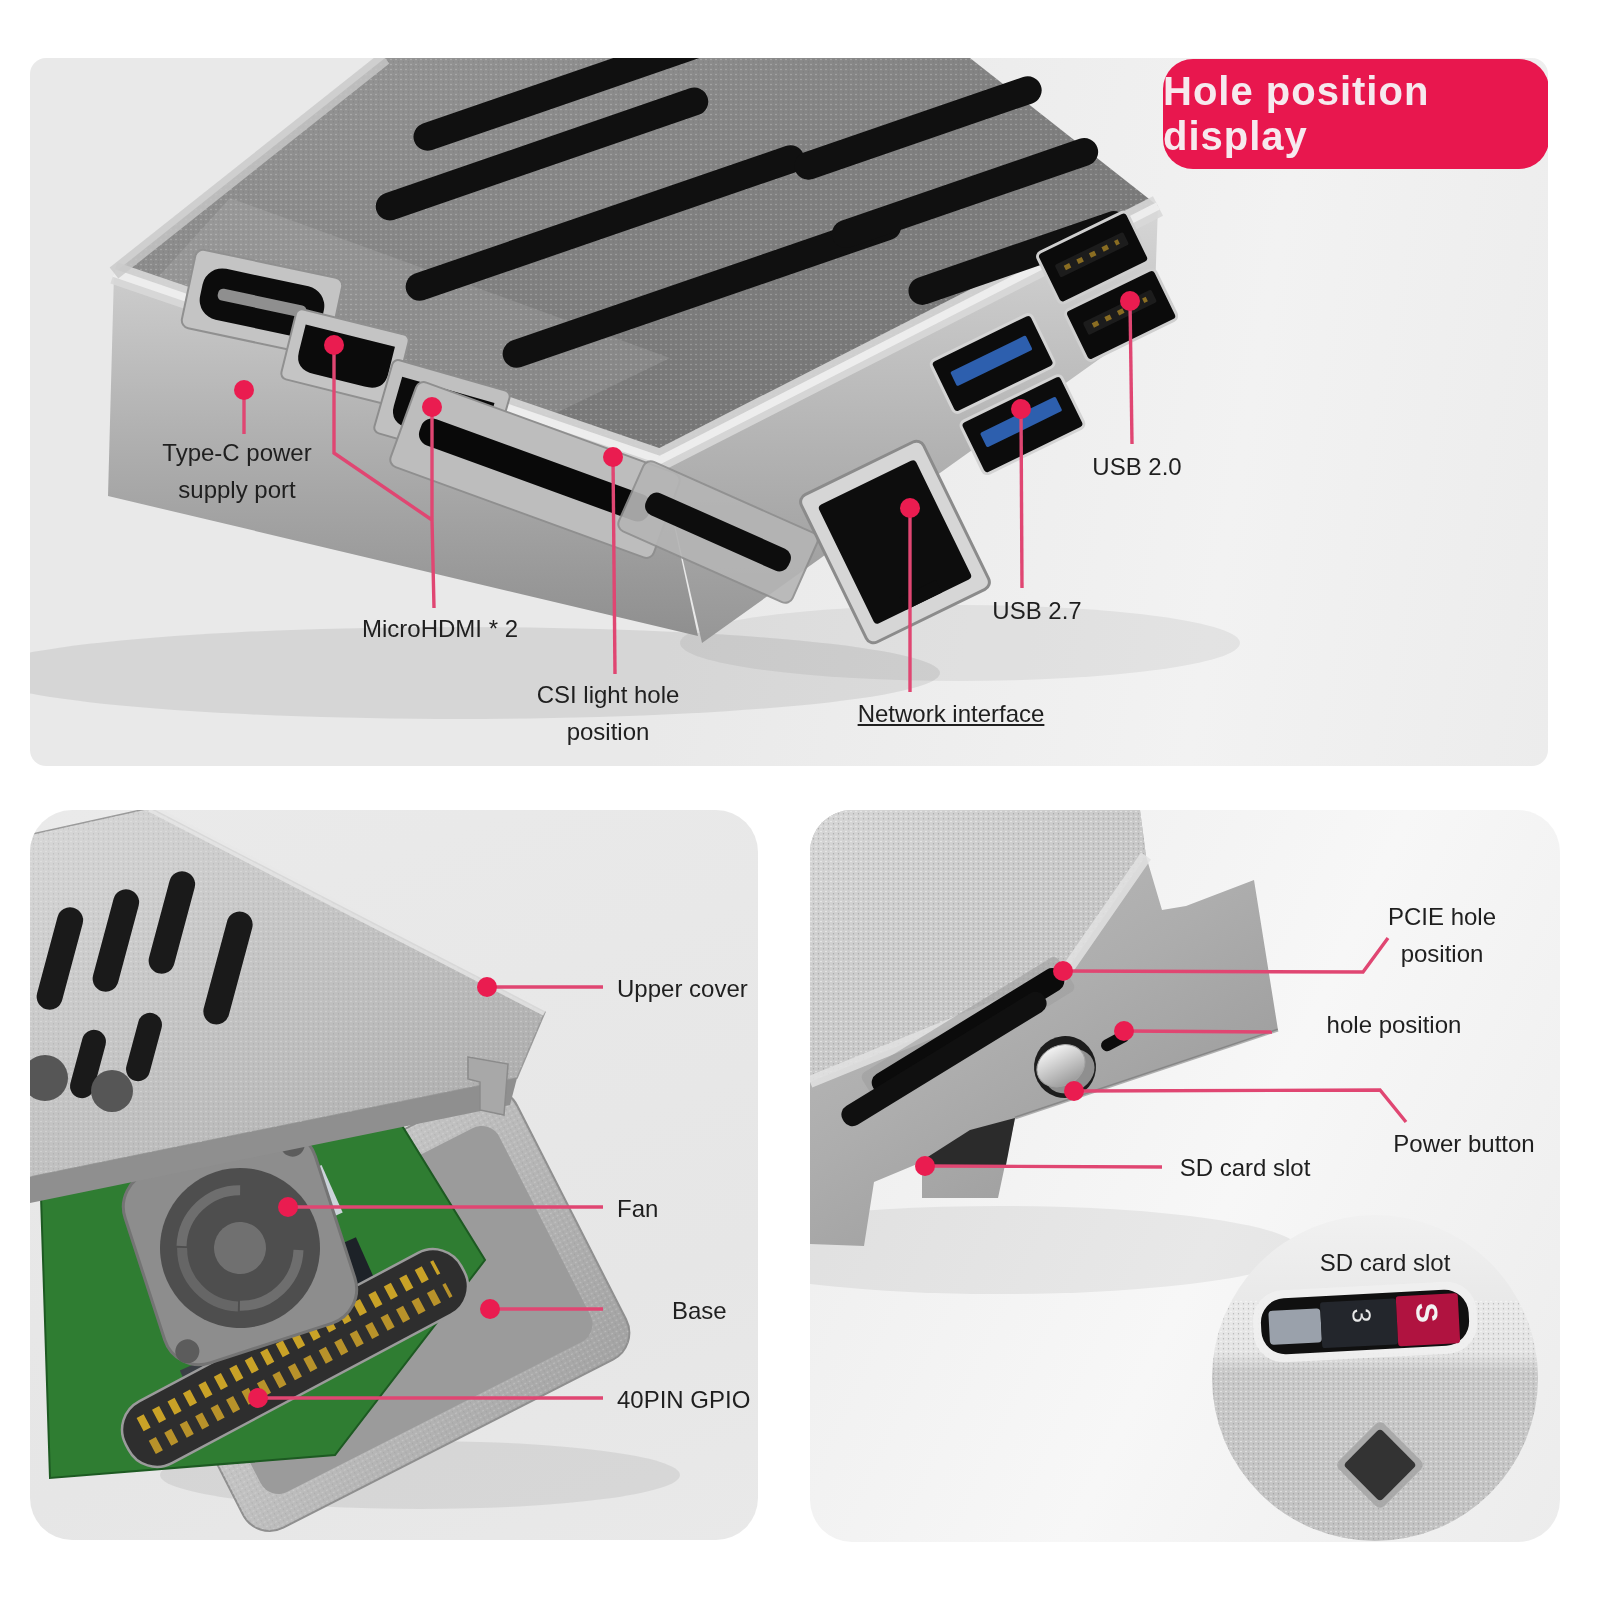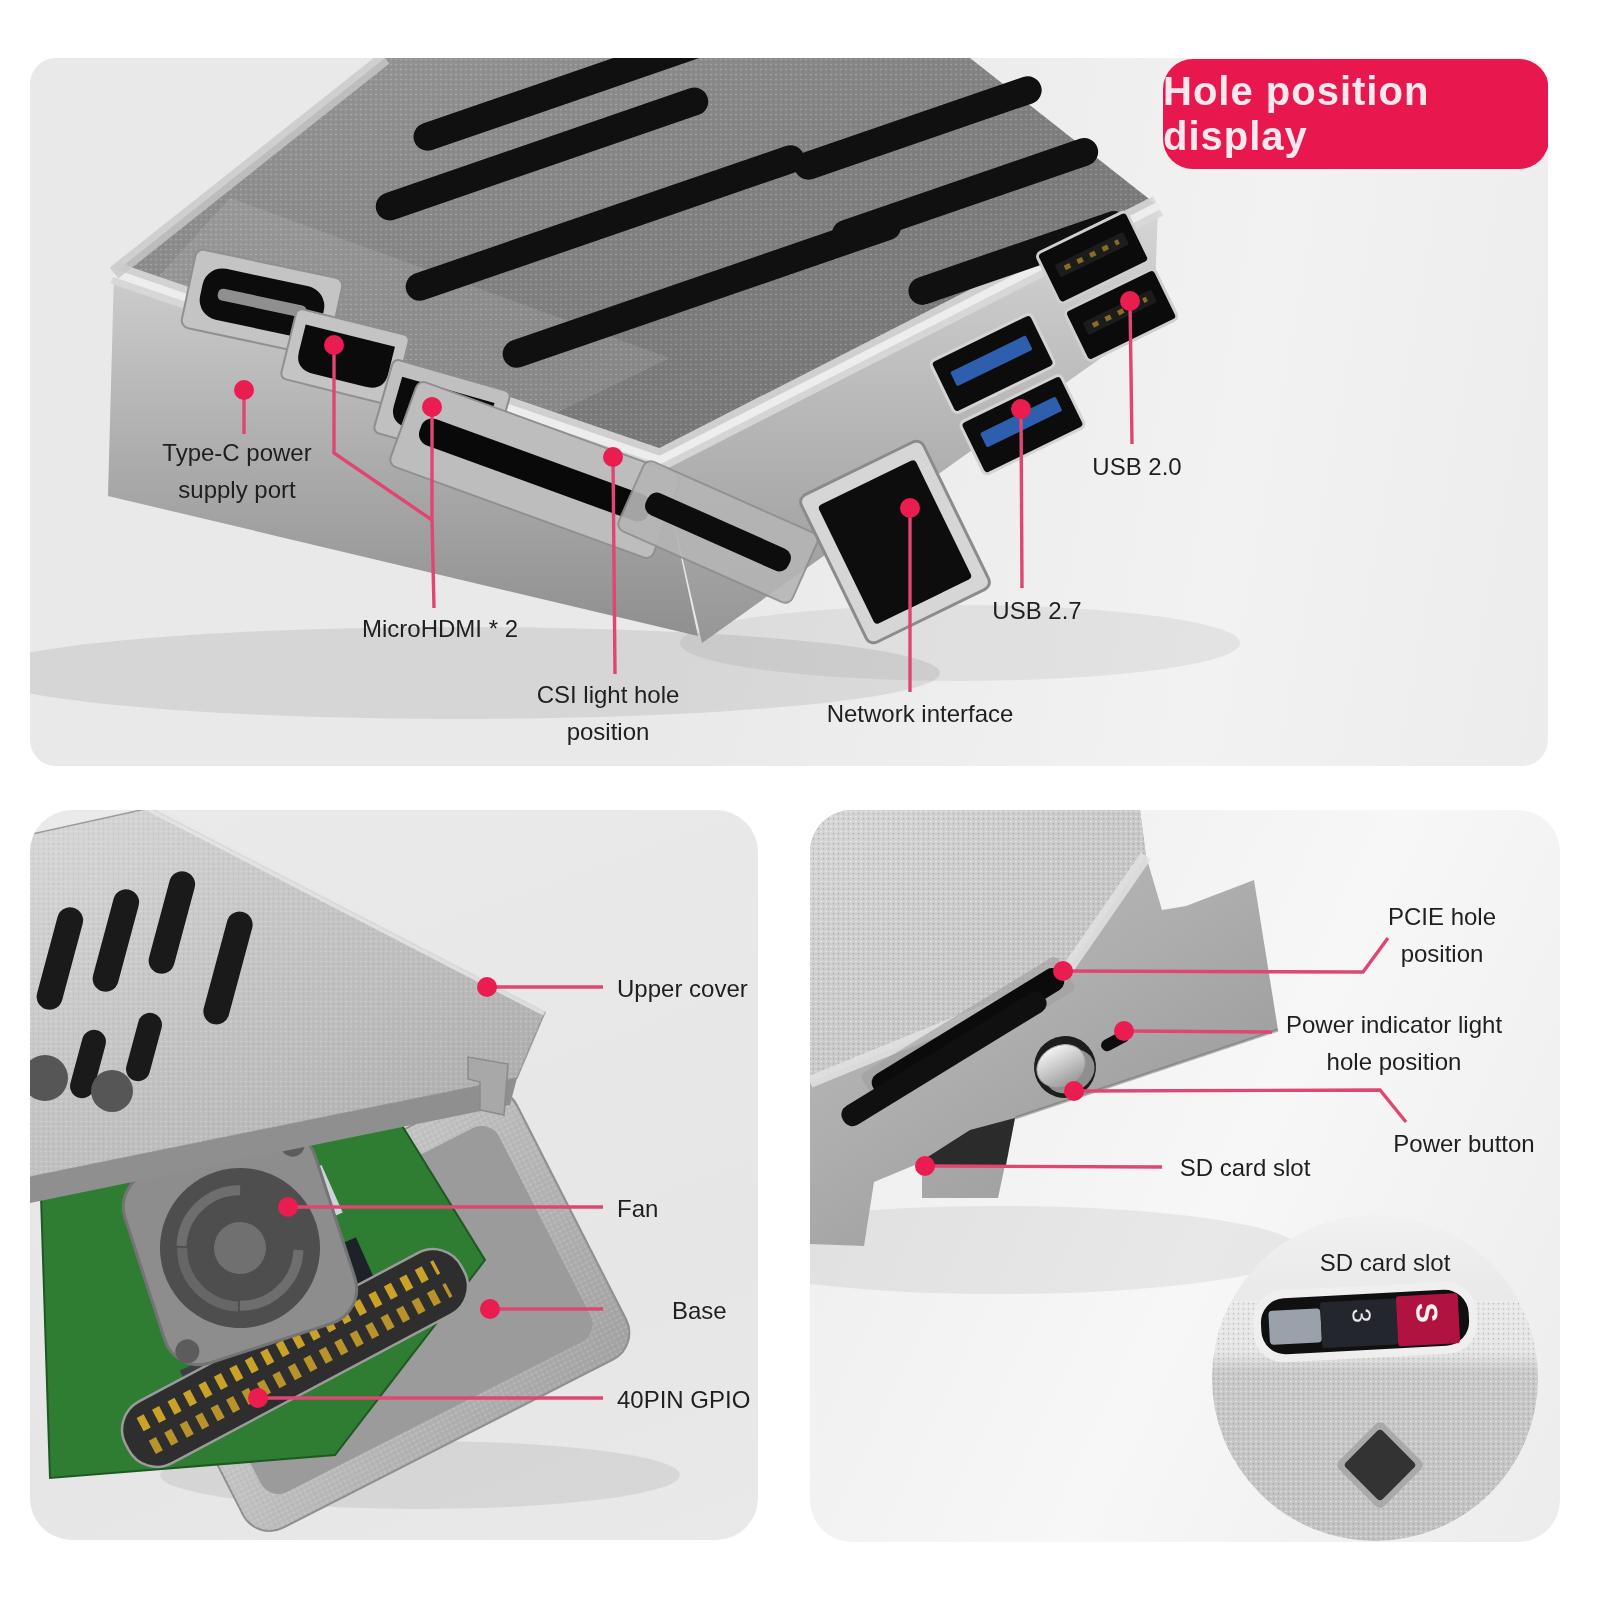--- a/index.html
+++ b/index.html
@@ -1,19 +1,19 @@
 <!DOCTYPE html>
 <html><head>
 <meta charset="utf-8">
 <style>
   html,body{margin:0;padding:0;background:#ffffff;}
   #stage{position:relative;width:1600px;height:1600px;background:#ffffff;overflow:hidden;
          font-family:"Liberation Sans",sans-serif;}
   .panel{position:absolute;overflow:hidden;}
-  #panel-top{left:30px;top:58px;width:1518px;height:708px;border-radius:26px;
+  #panel-top{left:30px;top:58px;width:1518px;height:708px;border-radius:16px;
      background:linear-gradient(100deg,#e9e9e9 45%,#f2f2f2 78%,#ececec);}
   #panel-exploded{left:30px;top:810px;width:728px;height:730px;border-radius:42px;
      background:linear-gradient(160deg,#eaeaea,#e6e6e6 70%,#e9e9e9);}
   #panel-side{left:810px;top:810px;width:750px;height:732px;border-radius:42px;
      background:linear-gradient(115deg,#ececec,#f7f7f7 55%,#ececec);}
   .scene{position:absolute;left:0;top:0;}
   .label{position:absolute;font-size:24px;line-height:37px;color:#1f1f1f;text-align:center;white-space:nowrap;}
   .label.left{text-align:left;}
   #banner{position:absolute;left:1133px;top:1px;width:386px;height:110px;border-radius:30px;
      background:#e8174e;display:flex;align-items:center;justify-content:center;
@@ -139,21 +139,21 @@
       <div>Type-C power</div>
       <div>supply port</div>
     </div>
     <div class="label" style="left:235px;top:552px;width:350px;">
       <div>MicroHDMI * 2</div>
     </div>
     <div class="label" style="left:403px;top:618px;width:350px;">
       <div>CSI light hole</div>
       <div>position</div>
     </div>
-    <div class="label" style="left:715px;top:637px;width:350px;">
+    <div class="label" style="left:746px;top:637px;width:350px;text-decoration:underline;">
       <div>Network interface</div>
     </div>
     <div class="label" style="left:907px;top:534px;width:200px;">
       <div>USB 2.7</div>
     </div>
     <div class="label" style="left:1007px;top:390px;width:200px;">
       <div>USB 2.0</div>
     </div>
   </div>
 
@@ -336,21 +336,20 @@
         <circle cx="264" cy="281" r="10"></circle>
         <circle cx="115" cy="356" r="10"></circle>
       </g>
     </svg>
 
     <div class="label" style="left:532px;top:88px;width:200px;">
       <div>PCIE hole</div>
       <div>position</div>
     </div>
     <div class="label" style="left:409px;top:196px;width:350px;">
-      <div>Power indicator light</div>
       <div>hole position</div>
     </div>
     <div class="label" style="left:549px;top:315px;width:210px;">Power button</div>
     <div class="label" style="left:330px;top:339px;width:210px;">SD card slot</div>
     <div class="label" style="left:475px;top:434px;width:200px;">SD card slot</div>
   </div>
 
 </div>
 
 </body></html>

